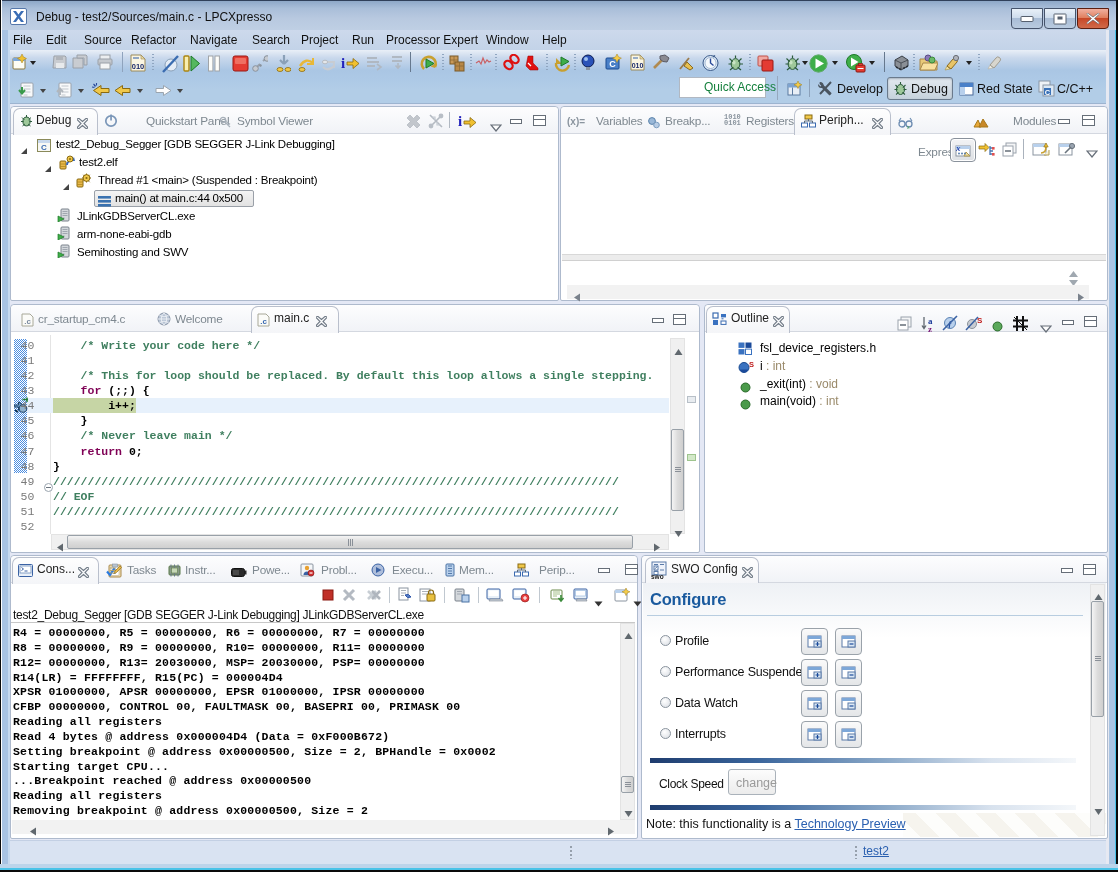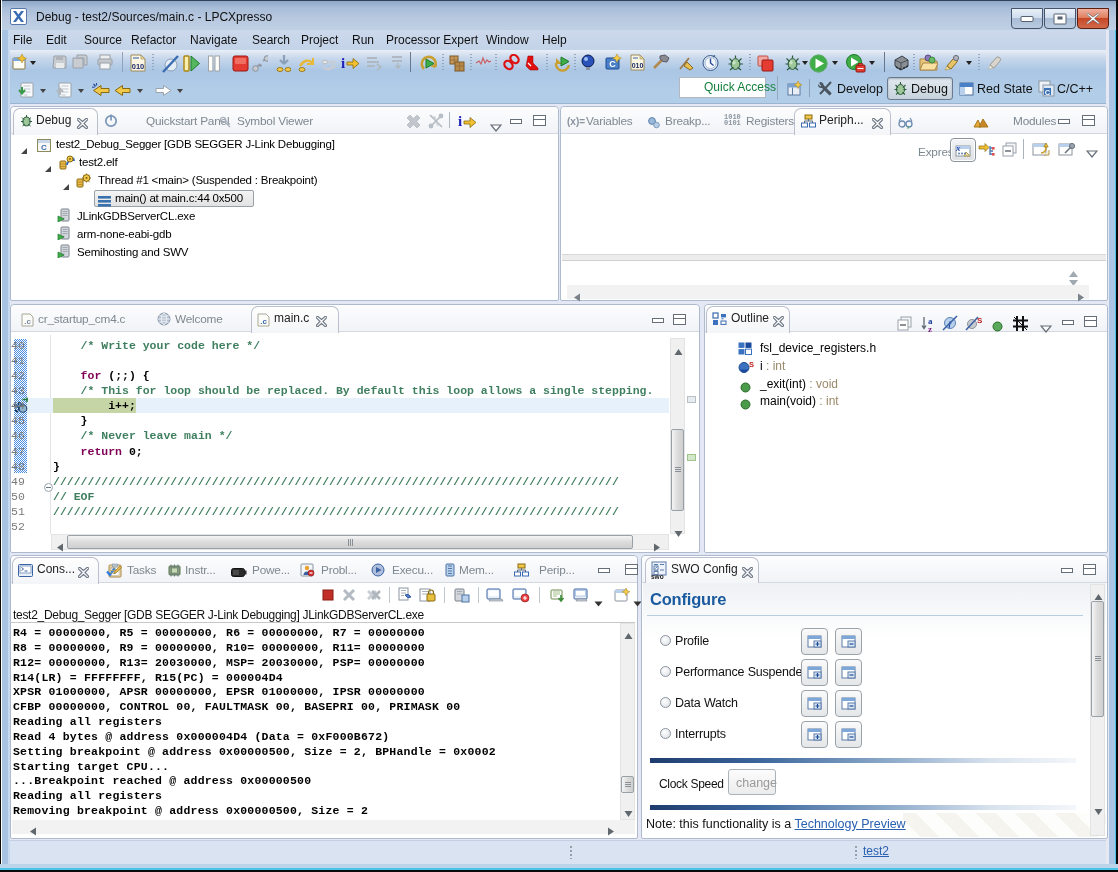--- a/index.html
+++ b/index.html
@@ -473,21 +473,21 @@
         <rect x="4" y="1" width="8" height="12" rx="1" fill="#d4d8dc" stroke="#7a828c"></rect>
         <path d="M5.5 3.5 h5 M5.5 5.5 h5 M5.5 7.5 h5" stroke="#9aa2aa" stroke-width="0.9"></path>
         <rect x="5.5" y="9.5" width="2" height="2" fill="#9aa2aa"></rect>
         <path d="M1 8 L7 11 L1 14 Z" fill="#3fae49" stroke="#1e7a28" stroke-width="0.7"></path>
       </svg></div>
   <div class="txt trt" style="left:66px;top:139px;">Semihosting and SWV</div>
 </div>
 <div class="panel" id="pVars" style="left:560px;top:106px;width:546px;height:193px;">
   <div class="tabrow"></div>
   <div class="p" style="left:6px;top:9px;font-size:10px;color:#8a949e;font-weight:bold;">(x)=</div>
-  <div class="itabtext" style="left:25px;">Variables</div>
+  <div class="itabtext" style="left:35px;">Variables</div>
   <div class="p" style="left:86px;top:8px;"><svg width="14" height="13">
         <circle cx="5" cy="5" r="3.4" fill="#9ab8d8" stroke="#5a82aa"></circle>
         <circle cx="9.5" cy="9" r="2.8" fill="#b8cce4" stroke="#7a9cc0"></circle>
       </svg></div>
   <div class="itabtext" style="left:104px;">Breakp...</div>
   <div class="p" style="left:163px;top:7px;font-size:7px;line-height:6px;color:#8a949e;font-weight:bold;font-family:'Liberation Mono',monospace;">1010<br>0101</div>
   <div class="itabtext" style="left:185px;">Registers</div>
   <div class="atab" style="left:233px;width:97px;"></div>
   <div class="p" style="left:240px;top:7px;"><svg width="15" height="14">
         <rect x="4" y="1" width="7" height="4" fill="#f0c84a" stroke="#8a6a10"></rect>
@@ -604,31 +604,31 @@
   <div class="p" style="left:16px;top:93px;width:642px;height:15px;background:#e7f1fc;"></div>
   <div class="p" style="left:42px;top:93px;width:83px;height:15px;background:#c6d5a5;"></div>
 
   <div class="p" style="left:3px;top:92px;"><svg width="15" height="16">
         <path d="M8.5 2.5 h5.5 M13 0.5 v4.5" stroke="#1e7a34" stroke-width="1.4"></path>
         <path d="M0 8 h4.5 V5 L11 9 l-6.5 4 V10 H0 z" fill="#6f9cc6" stroke="#1e4268" stroke-width="1"></path>
         <circle cx="9" cy="11.5" r="3.8" fill="#8fb2cf" stroke="#25486b" stroke-width="1.1"></circle>
         <path d="M1 13 l3 2" stroke="#0a2a4a" stroke-width="1.6"></path>
       </svg></div>
 
-  <div id="lns" style="position:absolute;left:0px;top:33px;width:33px;text-align:left;font-family:'Liberation Mono',monospace;font-size:11.5px;line-height:15.08px;color:#7a7a7a;">40<br>41<br>42<br>43<br>44<br>45<br>46<br>47<br>48<br>49<br>50<br>51<br>52</div>
+  <div id="lns" style="position:absolute;left:0px;top:33px;width:33px;text-align:center;font-family:'Liberation Mono',monospace;font-size:11.5px;line-height:15.08px;color:#7a7a7a;">40<br>41<br>42<br>43<br>44<br>45<br>46<br>47<br>48<br>49<br>50<br>51<br>52</div>
   <div class="p" style="left:33px;top:174px;"><svg width="10" height="10">
         <circle cx="4.5" cy="4.5" r="4" fill="#fff" stroke="#9aa4ae"></circle>
         <path d="M2 4.5 h5" stroke="#6a747e" stroke-width="1.2"></path>
       </svg></div>
 
   <div id="code" style="position:absolute;left:42px;top:33px;width:616px;font-family:'Liberation Mono',monospace;font-size:11.5px;font-weight:bold;color:#000;overflow:hidden;">
 <div class="cl" style="color:#3f7f5f;">    /* Write your code here */</div>
 <div class="cl"> </div>
+<div class="cl" style="color:#3f7f5f;">    /* This for loop should be replaced. By default this loop allows a single stepping.</div>
 <div class="cl">    <span style="color:#7f0055;">for</span> (;;) {</div>
-<div class="cl" style="color:#3f7f5f;">    /* This for loop should be replaced. By default this loop allows a single stepping.</div>
 <div class="cl">        i++;</div>
 <div class="cl">    }</div>
 <div class="cl" style="color:#3f7f5f;">    /* Never leave main */</div>
 <div class="cl">    <span style="color:#7f0055;">return</span> 0;</div>
 <div class="cl">}</div>
 <div class="cl" style="color:#3f7f5f;">//////////////////////////////////////////////////////////////////////////////////</div>
 <div class="cl" style="color:#3f7f5f;">// EOF</div>
 <div class="cl" style="color:#3f7f5f;">//////////////////////////////////////////////////////////////////////////////////</div>
 <div class="cl"> </div>
     </div>

